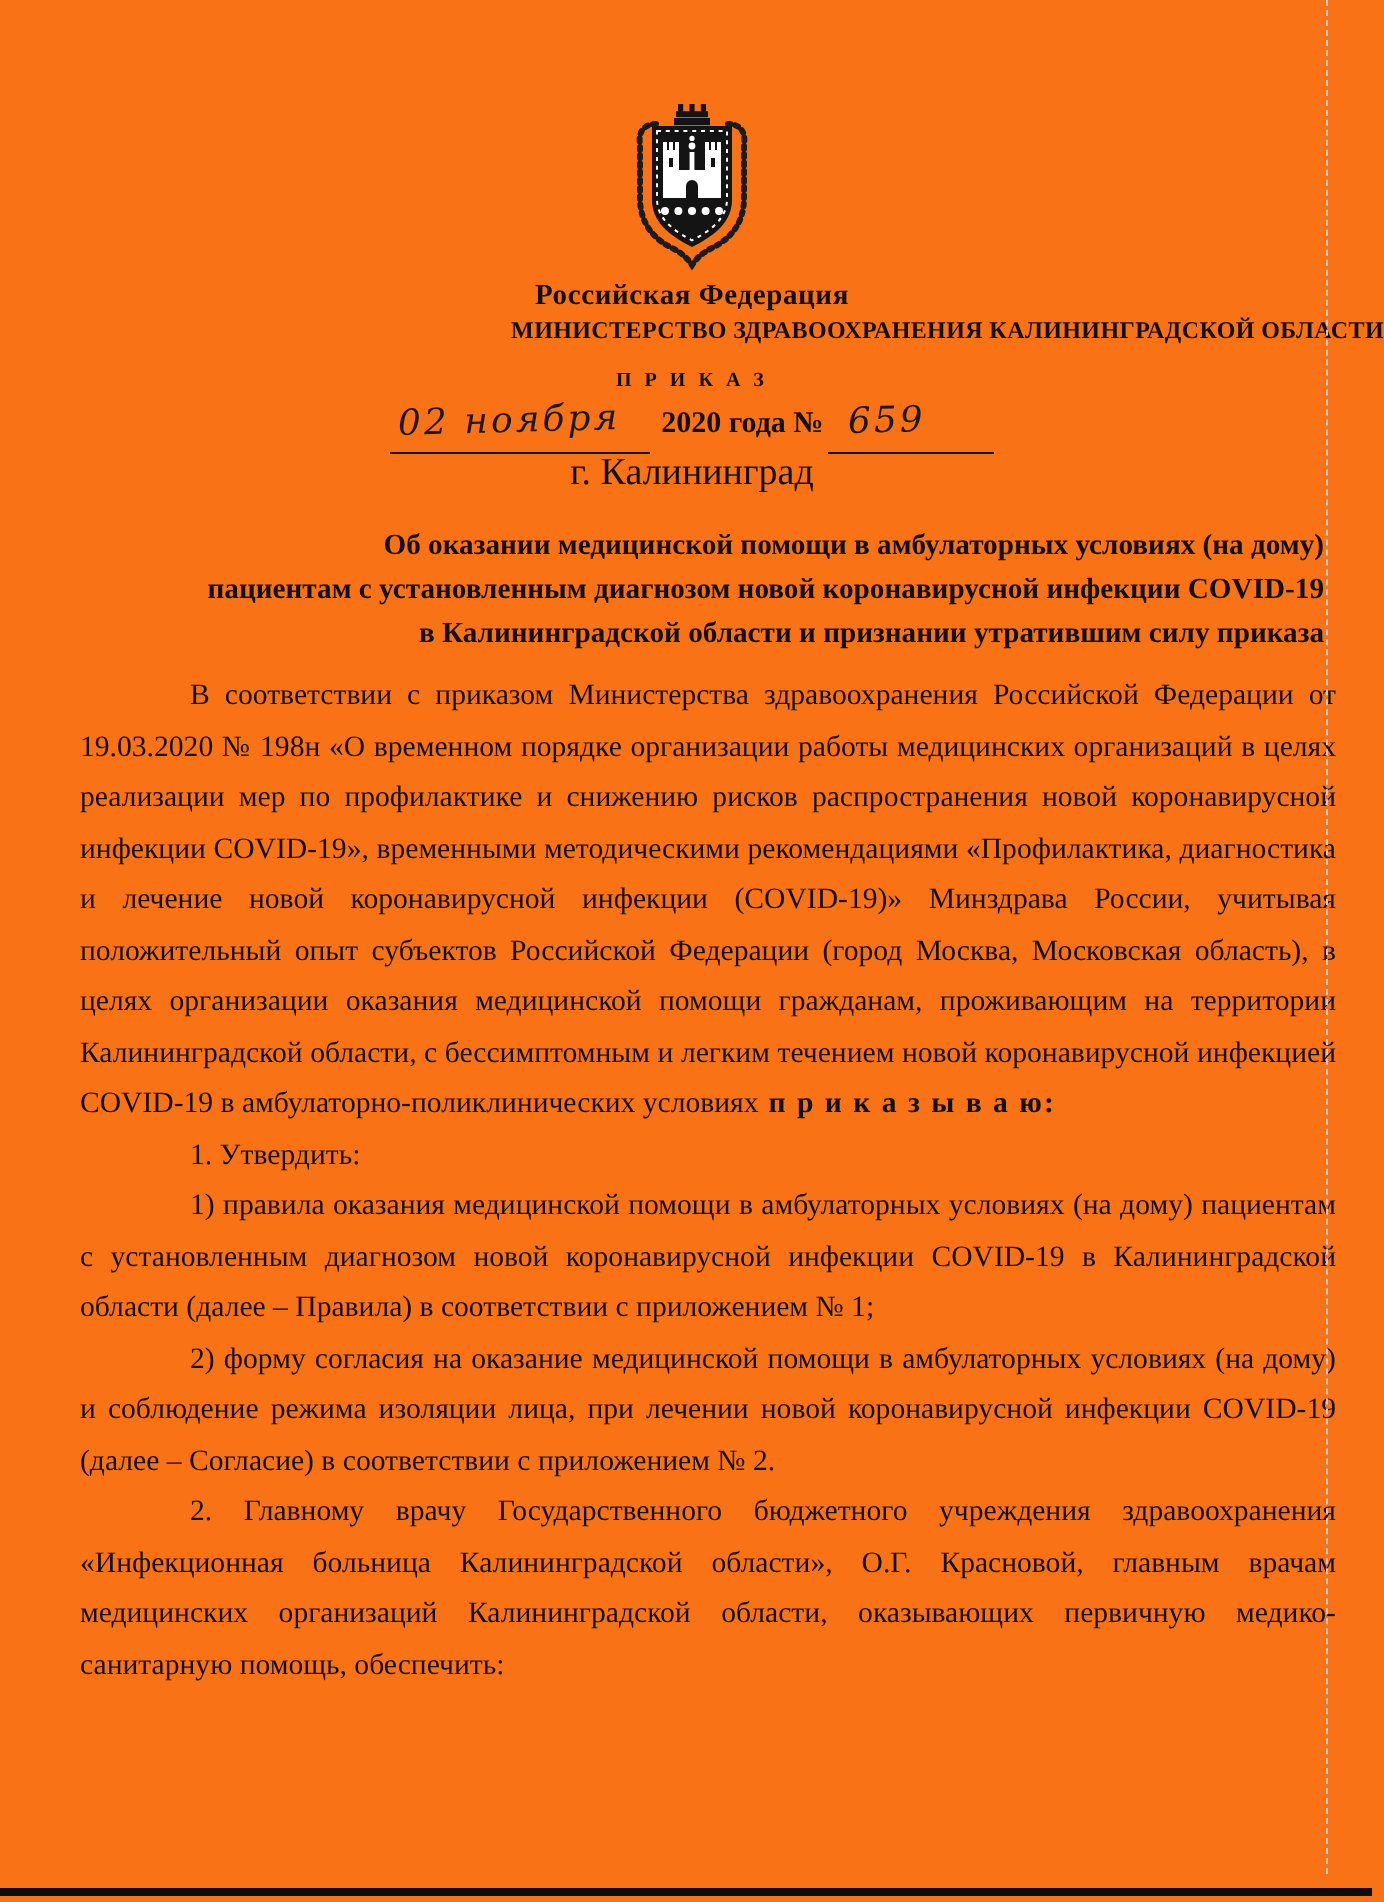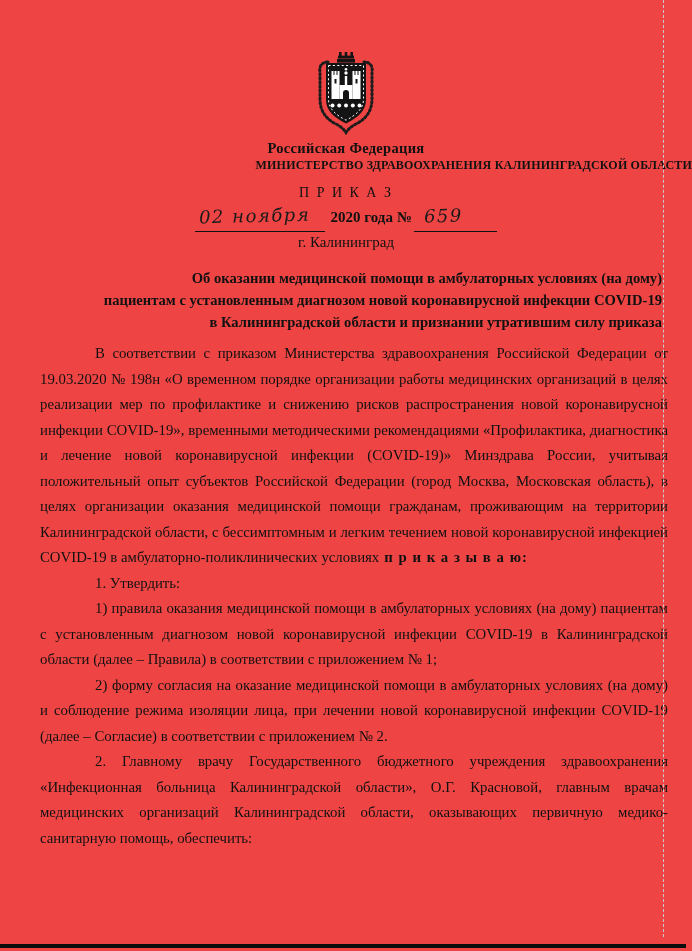--- a/index.html
+++ b/index.html
@@ -1,20 +1,20 @@
 <!DOCTYPE html>
 <html lang="ru"><head>
 <meta charset="utf-8">
 <style>
   html, body { margin: 0; padding: 0; background: #ffffff; }
   .page {
     position: relative;
     width: 692px;
     height: 951px;
-    background: #ef4444;
+    background: #f97316;
     overflow: hidden;
     font-family: "Liberation Serif", serif;
     color: #111111;
   }
   
   .scan-line {
     position: absolute;
     left: 663px; top: 0; bottom: 14px;
     width: 0;
     border-left: 1px dashed #c9c9c9;
@@ -41,22 +41,22 @@
   .ministry {
     margin-top: 1px;
     font-size: 12px;
     font-weight: bold;
     white-space: nowrap;
     letter-spacing: 0.2px;
     text-align: right;
   }
   .doctype {
     margin-top: 12px;
-    font-size: 14px;
-    font-weight: normal;
+    font-size: 10px;
+    font-weight: bold;
     letter-spacing: 2px;
   }
   .dateline {
     margin-top: 2px;
     font-size: 15px;
     font-weight: bold;
     height: 30px;
     line-height: 26px;
   }
   .hw {
@@ -75,21 +75,21 @@
     padding: 0 14px 1px 4px;
     margin-right: 6px;
   }
   .u-num {
     display: inline-block;
     border-bottom: 1.6px solid #111;
     padding: 0 34px 1px 10px;
     margin-left: 2px;
   }
   .city {
-    font-size: 15px;
+    font-size: 19px;
     line-height: 18px;
   }
   .title {
     margin: 16px 30px 0;
     font-size: 14.6px;
     font-weight: bold;
     line-height: 22px;
     text-align: right;
   }
   .body {

